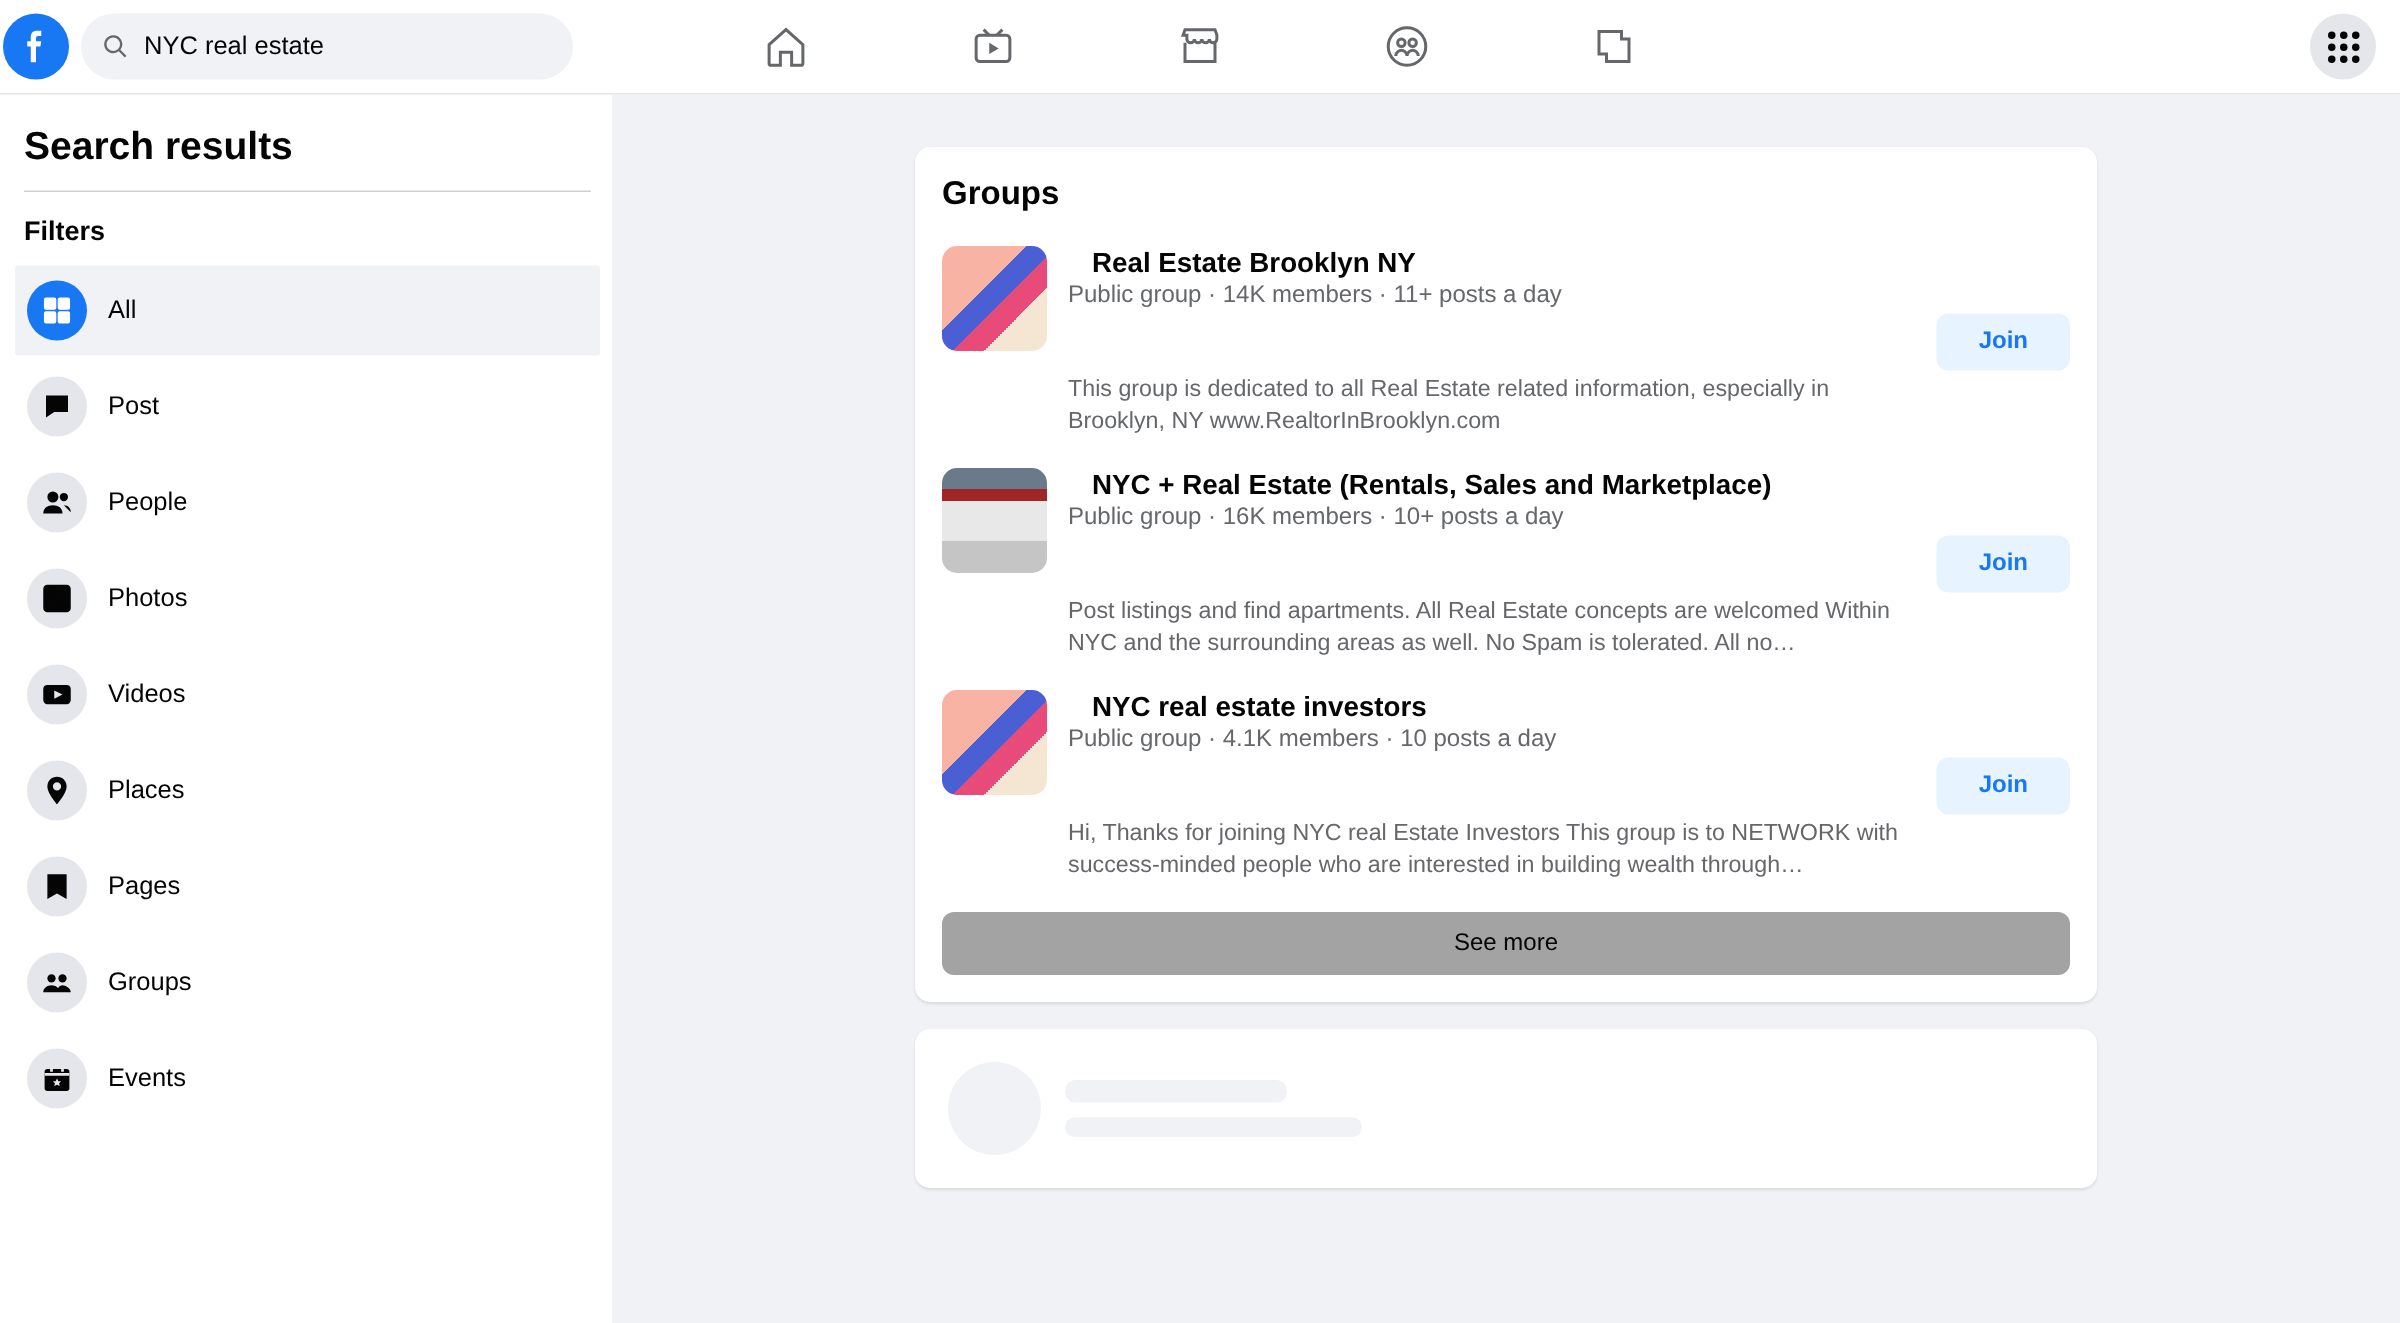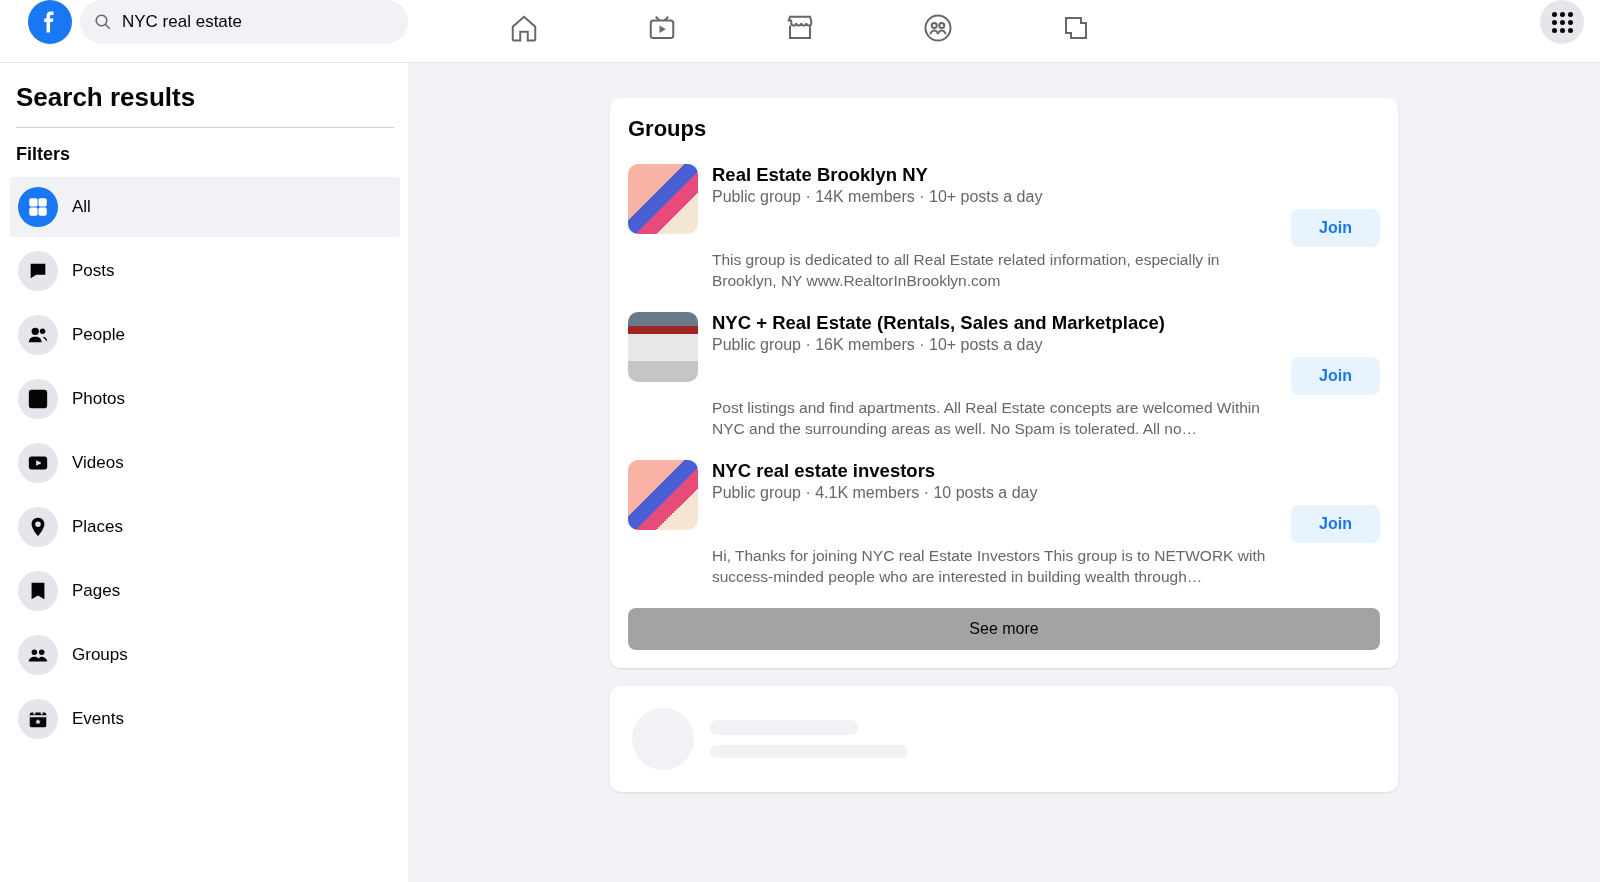--- a/index.html
+++ b/index.html
@@ -1,18 +1,18 @@
 <!DOCTYPE html>
 <html><head>
 <meta charset="utf-8">
 <style>
 * { box-sizing: border-box; margin: 0; padding: 0; }
 body { font-family: Helvetica, Arial, sans-serif; background: #fff; color: #050505; overflow-x: hidden; }
 
-.topbar { height: 62px; background: #fff; display: flex; align-items: flex-start; padding: 0 28px; position: fixed; top: 0; left: 0; right: 0; z-index: 100; }
+.topbar { height: 62px; background: #fff; display: flex; align-items: center; padding: 0 2px; position: fixed; top: 0; left: 0; right: 0; z-index: 100; }
 .logo { width: 44px; height: 44px; background: #1877f2; border-radius: 50%; display: flex; align-items: center; justify-content: center; flex-shrink: 0; }
 .logo svg { fill: #fff; }
 .search-wrap { margin-left: 8px; background: #f0f2f5; border-radius: 50px; height: 44px; display: flex; align-items: center; padding: 0 14px; width: 328px; }
 .search-wrap svg { fill: #65676b; flex-shrink: 0; }
 .search-input { border: none; background: transparent; outline: none; font-size: 17px; margin-left: 10px; width: 100%; color: #050505; }
 
 .navcenter { position: absolute; left: 50%; transform: translateX(-50%); display: flex; gap: 8px; }
 .navcenter .navbtn { width: 130px; height: 56px; display: flex; align-items: center; justify-content: center; border-radius: 8px; cursor: pointer; }
 .navcenter .navbtn svg { stroke: #65676b; fill: none; stroke-width: 1.6; }
 
@@ -40,21 +40,21 @@
 
 .main { margin-left: 408px; flex: 1; background: #f0f2f5; min-height: calc(100vh - 62px); padding: 36px 0; display: flex; flex-direction: column; align-items: center; }
 .card { width: 788px; background: #fff; border-radius: 10px; box-shadow: 0 1px 2px rgba(0,0,0,0.1); padding: 18px; margin-bottom: 18px; }
 .card-title { font-size: 22px; font-weight: 700; margin-bottom: 12px; }
 .group-row { display: flex; align-items: flex-start; padding: 10px 0; }
 .group-img { width: 70px; height: 70px; border-radius: 10px; flex-shrink: 0; margin-right: 14px; overflow: hidden; }
 .g1 { background: linear-gradient(135deg,#f8b3a5 0%,#f8b3a5 40%,#4a5fd4 40%,#4a5fd4 55%,#e84a7a 55%,#e84a7a 70%,#f5e6d3 70%); }
 .g2 { background: linear-gradient(180deg,#6b7a8a 0%,#6b7a8a 20%,#e8e8e8 20%,#e8e8e8 70%,#c5c5c5 70%); position: relative; }
 .g2::before { content:""; position:absolute; top:14px; left:0; right:0; height:8px; background:#a02525; }
 .group-info { flex: 1; min-width: 0; }
-.group-name { font-size: 18.5px; font-weight: 600; color: #050505; margin-bottom: 2px; }
+.group-name { font-size: 18.5px; font-weight: 600; color: #050505; margin-bottom: 2px; margin-left: 16px; }
 .group-meta { font-size: 16px; color: #65676b; margin-bottom: 4px; }
 .group-desc { font-size: 15.5px; color: #65676b; line-height: 1.35; display: -webkit-box; -webkit-line-clamp: 2; -webkit-box-orient: vertical; overflow: hidden; margin-top: 44px; }
 .join-btn { background: #e7f3ff; color: #1877f2; font-size: 16px; font-weight: 600; border: none; border-radius: 8px; padding: 10px 28px; cursor: pointer; margin-left: 14px; align-self: center; }
 .see-more { background: #a3a3a3; text-align: center; padding: 12px; border-radius: 8px; font-size: 16px; font-weight: 500; cursor: pointer; margin-top: 10px; }
 .skeleton-card { width: 788px; background: #fff; border-radius: 10px; box-shadow: 0 1px 2px rgba(0,0,0,0.1); padding: 22px; display: flex; align-items: center; }
 .sk-circle { width: 62px; height: 62px; border-radius: 50%; background: #f0f2f5; margin-right: 16px; }
 .sk-lines { display: flex; flex-direction: column; gap: 10px; }
 .sk1 { width: 148px; height: 15px; background: #f0f2f5; border-radius: 7px; }
 .sk2 { width: 198px; height: 13px; background: #f0f2f5; border-radius: 7px; }
 </style>
@@ -139,21 +139,21 @@
             </svg>
           </div>
           <div class="filter-label">All</div>
         </div>
         <div class="filter-item">
           <div class="filter-icon">
             <svg width="22" height="22" viewBox="0 0 24 24">
               <path d="M4 4h16v12H10l-6 4V4z"></path>
             </svg>
           </div>
-          <div class="filter-label">Posts</div>
+          <div class="filter-label">Post</div>
         </div>
         <div class="filter-item">
           <div class="filter-icon">
             <svg width="22" height="22" viewBox="0 0 24 24">
               <circle cx="9" cy="8" r="4"></circle>
               <path d="M2 20c0-4 3-6 7-6s7 2 7 6"></path>
               <circle cx="17" cy="8" r="3"></circle>
               <path d="M22 19c0-3-2-5-5-5"></path>
             </svg>
           </div>
@@ -218,21 +218,21 @@
   </div>
 
   <div class="main">
     <div class="card">
       <div class="card-title">Groups</div>
       <div id="groups-container">
           <div class="group-row">
             <div class="group-img g1"></div>
             <div class="group-info">
               <div class="group-name">Real Estate Brooklyn NY</div>
-              <div class="group-meta">Public group · 14K members · 10+ posts a day</div>
+              <div class="group-meta">Public group · 14K members · 11+ posts a day</div>
               <div class="group-desc">This group is dedicated to all Real Estate related information, especially in Brooklyn, NY www.RealtorInBrooklyn.com</div>
             </div>
             <button class="join-btn">Join</button>
           </div>
           <div class="group-row">
             <div class="group-img g2"></div>
             <div class="group-info">
               <div class="group-name">NYC + Real Estate (Rentals, Sales and Marketplace)</div>
               <div class="group-meta">Public group · 16K members · 10+ posts a day</div>
               <div class="group-desc">Post listings and find apartments. All Real Estate concepts are welcomed Within NYC and the surrounding areas as well. No Spam is tolerated. All no…</div>

